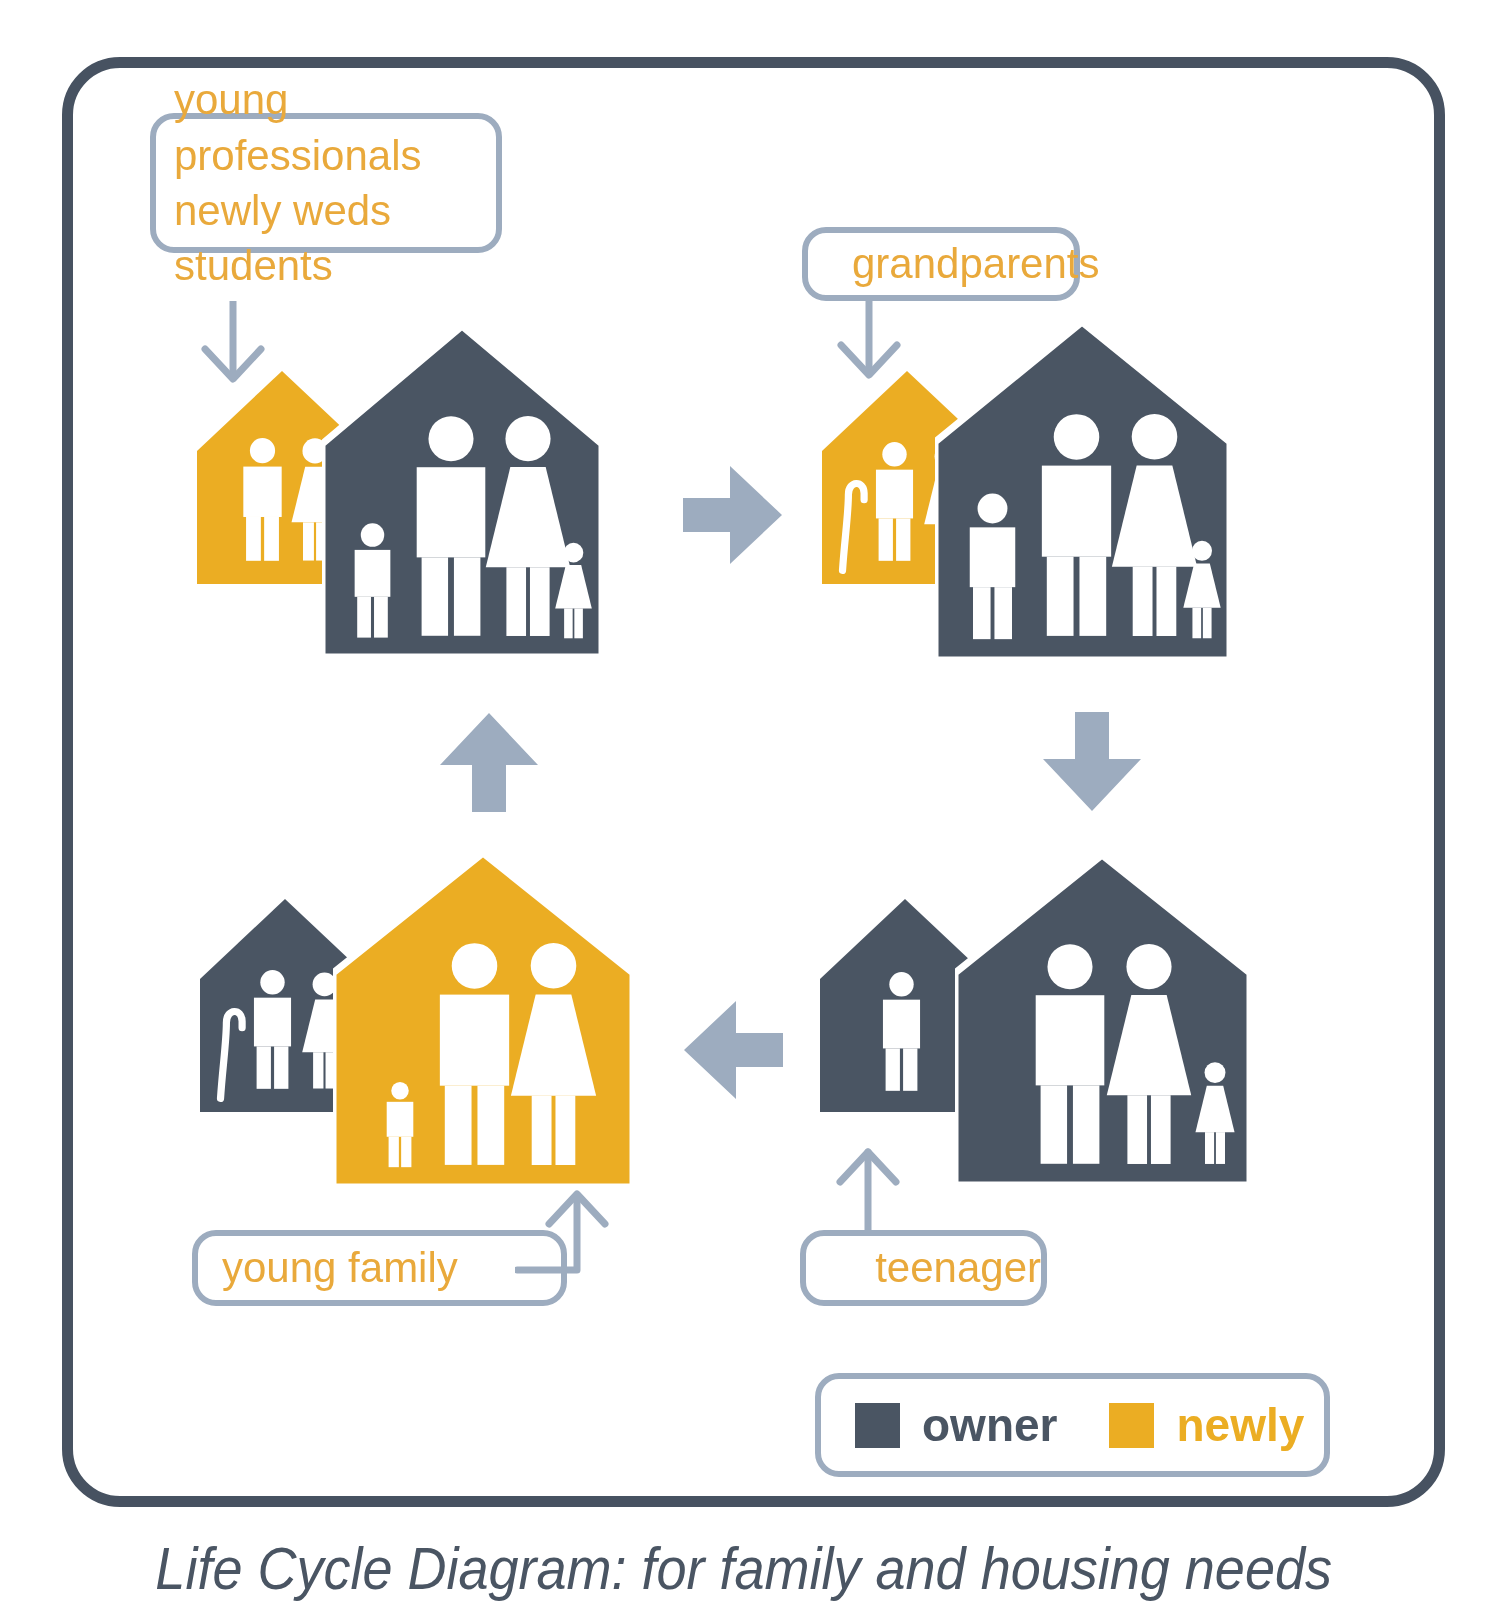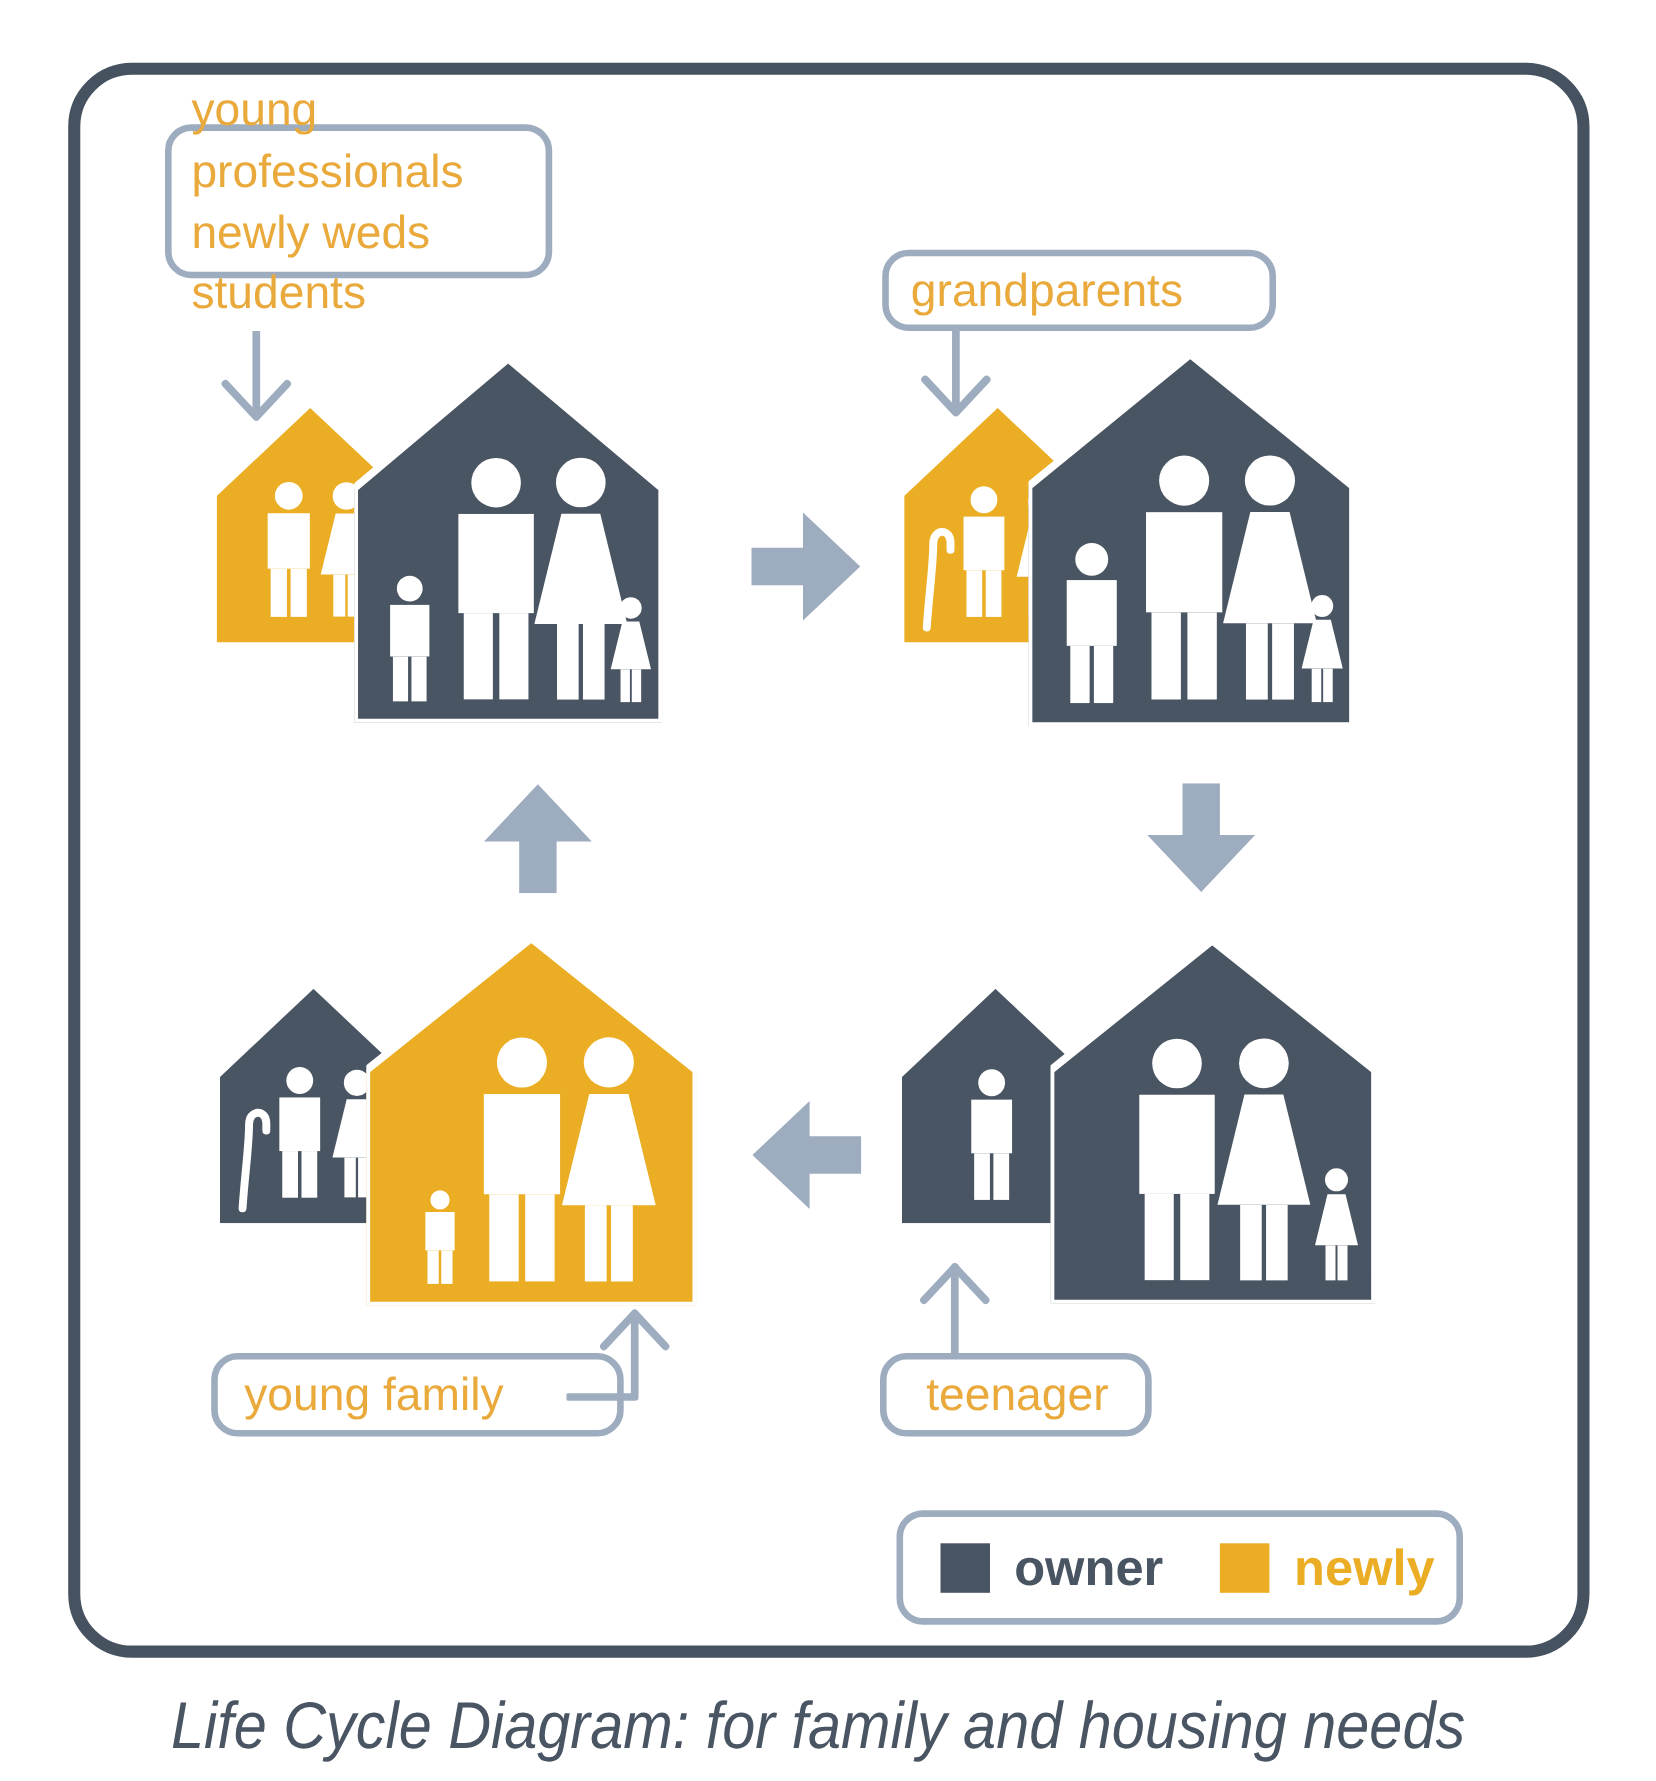--- a/index.html
+++ b/index.html
@@ -92,21 +92,21 @@
     <use href="#sym-woman" x="88" y="66" width="60" height="126"></use>
   </svg>
   <svg class="house" style="left:322px;top:326px;" width="280" height="331" viewBox="0 0 280 331">
     <polygon class="owner-fill overlap" points="0,118 140,0 280,118 280,331 0,331"></polygon>
     <use href="#sym-man" x="25" y="196" width="51" height="118"></use>
     <use href="#sym-man" x="80" y="88" width="98" height="226"></use>
     <use href="#sym-woman" x="152" y="88" width="108" height="226"></use>
     <use href="#sym-woman" x="228" y="216" width="47" height="98"></use>
   </svg>
 
-  <div class="label-box single" style="left:802px;top:227px;width:358px;height:74px;padding-left:20px;">
+  <div class="label-box single" style="left:802px;top:227px;width:278px;height:74px;padding-left:44px;">
     <div>grandparents</div>
   </div>
   <svg class="connector" style="left:833px;top:299px;" width="72" height="82" viewBox="0 0 72 82">
     <path class="conn-stroke" d="M36 0 V74"></path>
     <path class="conn-stroke" d="M8 46 L36 76 L64 46"></path>
   </svg>
   <svg class="house" style="left:822px;top:371px;" width="170" height="213" viewBox="0 0 170 213">
     <polygon class="renter-fill" points="0,80 85,0 170,80 170,213 0,213"></polygon>
     <use href="#sym-cane" x="12" y="96" width="36" height="108"></use>
     <use href="#sym-man" x="46" y="70" width="53" height="122"></use>
@@ -127,21 +127,21 @@
   <svg class="house" style="left:955px;top:855px;" width="295" height="330" viewBox="0 0 295 330">
     <polygon class="owner-fill overlap" points="0,118 147,0 295,118 295,330 0,330"></polygon>
     <use href="#sym-man" x="66" y="87" width="98" height="226"></use>
     <use href="#sym-woman" x="140" y="87" width="108" height="226"></use>
     <use href="#sym-woman" x="235" y="206" width="50" height="105"></use>
   </svg>
   <svg class="connector" style="left:832px;top:1146px;" width="72" height="86" viewBox="0 0 72 86">
     <path class="conn-stroke" d="M36 84 V6"></path>
     <path class="conn-stroke" d="M8 36 L36 6 L64 36"></path>
   </svg>
-  <div class="label-box single" style="left:800px;top:1230px;width:247px;height:76px;padding-left:36px;">
+  <div class="label-box single" style="left:800px;top:1230px;width:247px;height:76px;padding-left:52px;text-align:right;">
     <div>teenager</div>
   </div>
 
   <svg class="house" style="left:200px;top:899px;" width="170" height="213" viewBox="0 0 170 213">
     <polygon class="owner-fill" points="0,80 85,0 170,80 170,213 0,213"></polygon>
     <use href="#sym-cane" x="12" y="96" width="36" height="108"></use>
     <use href="#sym-man" x="46" y="70" width="53" height="122"></use>
     <use href="#sym-woman" x="96" y="72" width="57" height="120"></use>
   </svg>
   <svg class="house" style="left:333px;top:853px;" width="300" height="334" viewBox="0 0 300 334">

